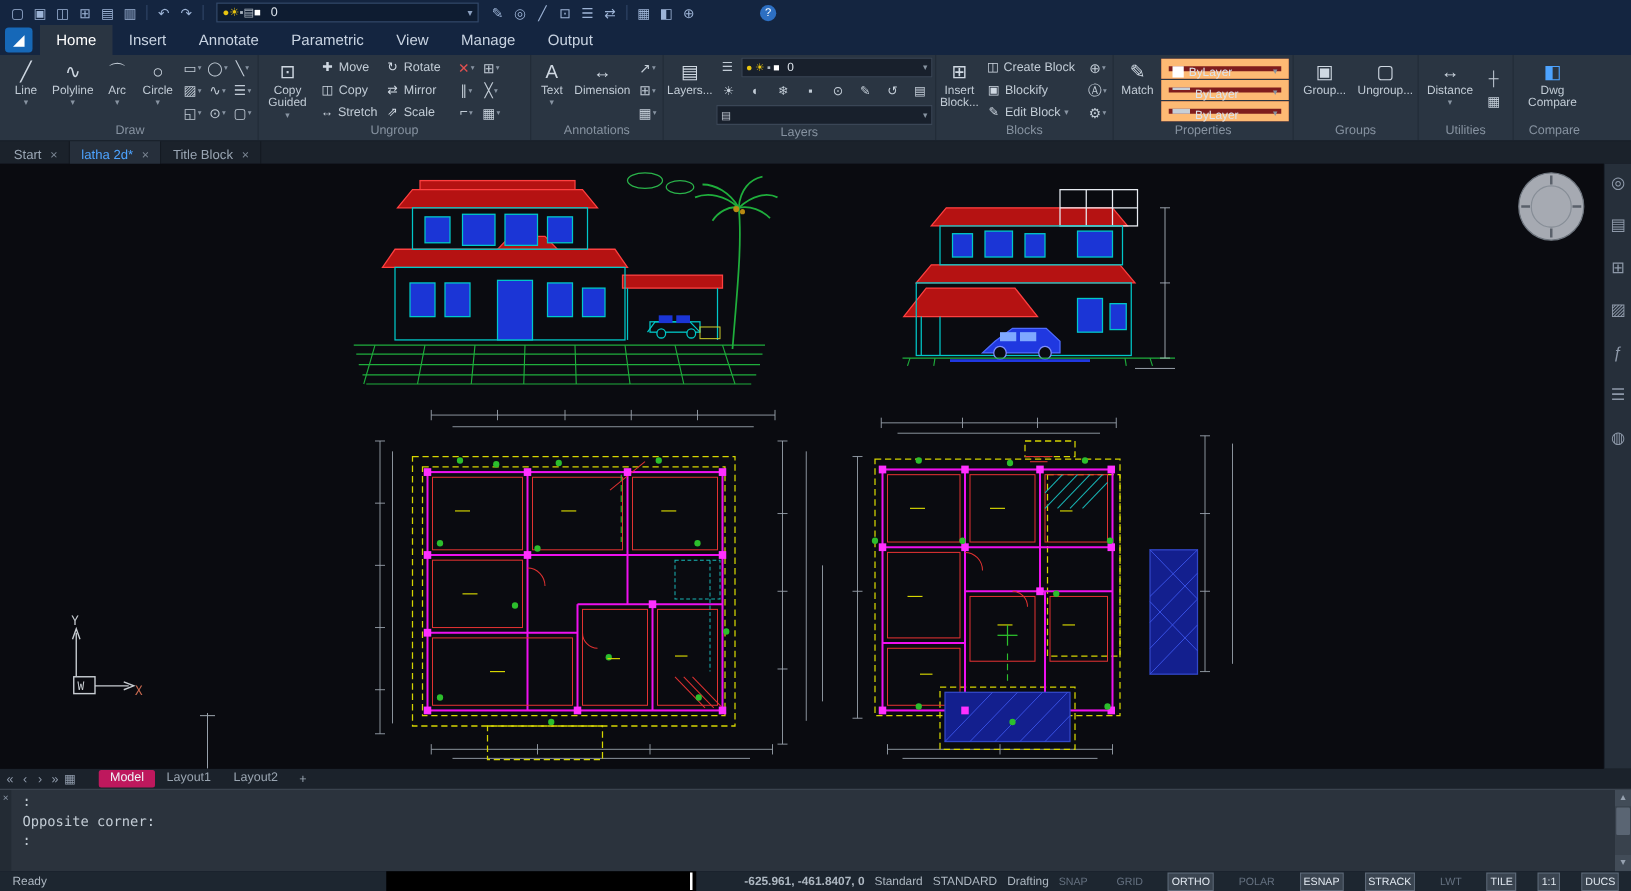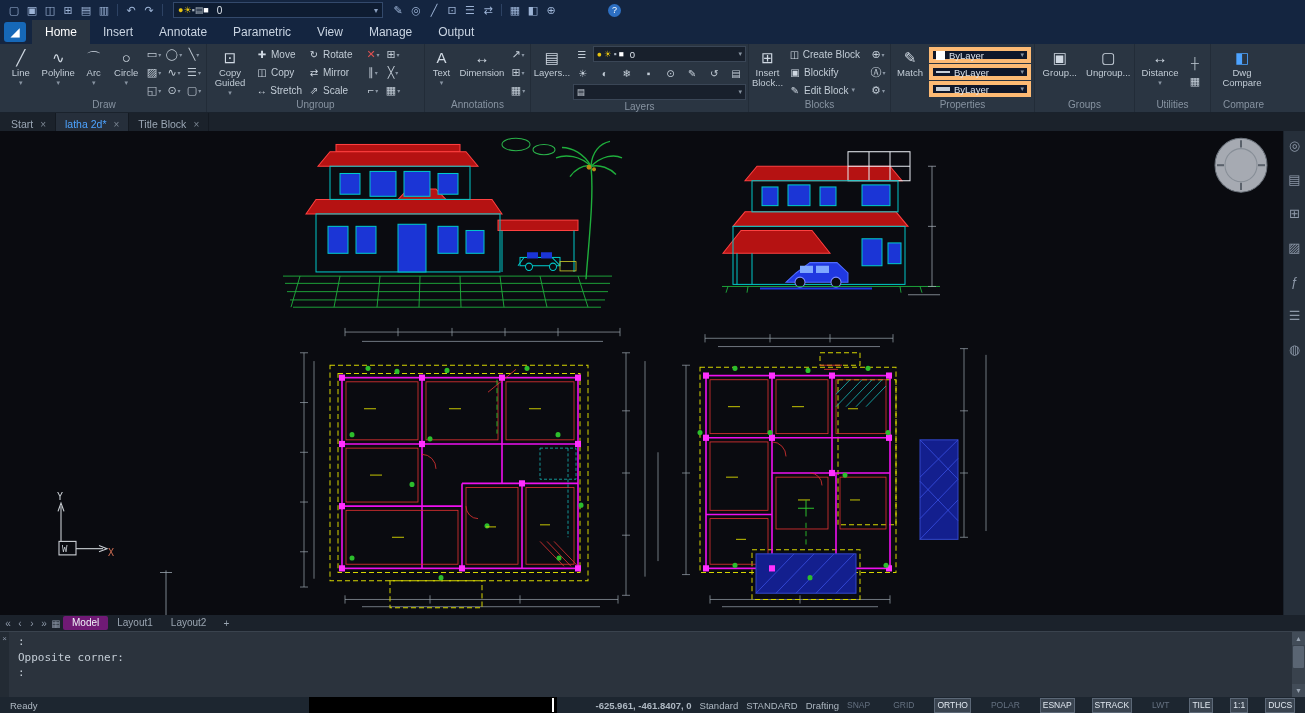--- a/index.html
+++ b/index.html
@@ -43,21 +43,21 @@
   .txtbtn .chev { font-size:7px; color:#8894a2; }
   .layers-right { display:flex; flex-direction:column; justify-content:center; gap:1px; width:174px; }
   .lrow { height:18px; display:flex; align-items:center; gap:2px; }
   .lrow.icons { justify-content:space-between; padding:0 1px; }
   .mini-ic { width:18px; height:16px; display:flex; align-items:center; justify-content:center; font-size:10px; color:#c2ccd6; }
   .dd { flex:1; height:16px; background:#18202c; border:1px solid #3a4656; display:flex; align-items:center; padding:0 3px; gap:2px; }
   .dd .mini { font-size:8.5px; }
   .dd .val { font-size:9.5px; color:#dde4ec; margin-left:4px; }
   .dd .chev { margin-left:auto; font-size:7px; color:#8894a2; }
   .props-right { display:flex; flex-direction:column; justify-content:center; gap:1px; width:102px; }
-  .prow { height:16px; background:#0f172a; border:4px solid #fdba74; display:flex; align-items:center; padding:0 3px; gap:4px; font-size:9.5px; color:#dde4ec; }
+  .prow { height:16px; background:#7f1d1d; border:6px solid #fdba74; display:flex; padding:0 3px; gap:4px; font-size:9.5px; color:#dde4ec; }
   .prow .chev { margin-left:auto; font-size:7px; color:#8894a2; }
   .swatch.color { width:9px; height:9px; background:#ffffff; }
   .swatch.line { width:14px; height:2px; background:#c7cfd8; }
   .swatch.lineweight { width:14px; height:4px; background:#c7cfd8; }
   .blocks-mid { display:flex; flex-direction:column; justify-content:center; width:80px; }
 
   
   .doctabs { height:18px; background:#1b222b; display:flex; align-items:stretch; padding-left:2px; flex:0 0 auto; }
   .doctab { display:flex; align-items:center; gap:7px; padding:11px 9px; font-size:10.5px; color:#9aa6b4; border-right:1px solid #141a22; }
   .doctab.active { background:#262f3b; color:#4da3ff; }
@@ -67,21 +67,21 @@
   .canvas-row { flex:1; display:flex; min-height:0; }
   .canvas { flex:1; position:relative; background:#0a0b10; overflow:hidden; }
   .canvas svg.drawing { position:absolute; inset:0; width:100%; height:100%; }
   .side-rail { width:22px; background:#262f3a; border-left:1px solid #1a222c; display:flex; flex-direction:column; align-items:center; padding-top:8px; gap:21px; flex:0 0 auto; }
   .rail-icon { color:#8d98a8; font-size:13px; line-height:13px; }
 
   
   .layoutbar { height:16px; background:#1b222b; display:flex; align-items:center; padding-left:2px; gap:1px; font-size:10px; flex:0 0 auto; }
   .lb-nav { color:#8d98a8; width:12px; text-align:center; font-size:10px; }
   .ltab { padding:0 9px; height:14px; line-height:14px; color:#9aa5b1; }
-  .ltab.active { background:#701a75; color:#f0f4f8; border-radius:2px; }
+  .ltab.active { background:#be185d; color:#f0f4f8; border-radius:2px;margin-left:16px; }
   .lb-add { color:#9aa5b1; padding:0 7px; }
 
   
   .cmdpanel { height:66px; background:#2b333d; display:flex; flex:0 0 auto; border-top:1px solid #3a434e; }
   .cmd-gutter { width:9px; background:#232b34; display:flex; flex-direction:column; align-items:center; padding-top:2px; }
   .cmd-gutter .x { color:#8d98a8; font-size:8px; line-height:9px; }
   .cmd-lines { flex:1; padding:2px 9px; font-family:"DejaVu Sans Mono","Liberation Mono",monospace; font-size:11px; line-height:15.5px; color:#c3ccd5; overflow:hidden; }
   .cmd-scroll { width:13px; background:#39424d; display:flex; flex-direction:column; }
   .cmd-scroll .arrow { height:13px; background:#424c58; color:#97a2b0; font-size:7px; display:flex; align-items:center; justify-content:center; }
   .cmd-scroll .track { flex:1; position:relative; }

